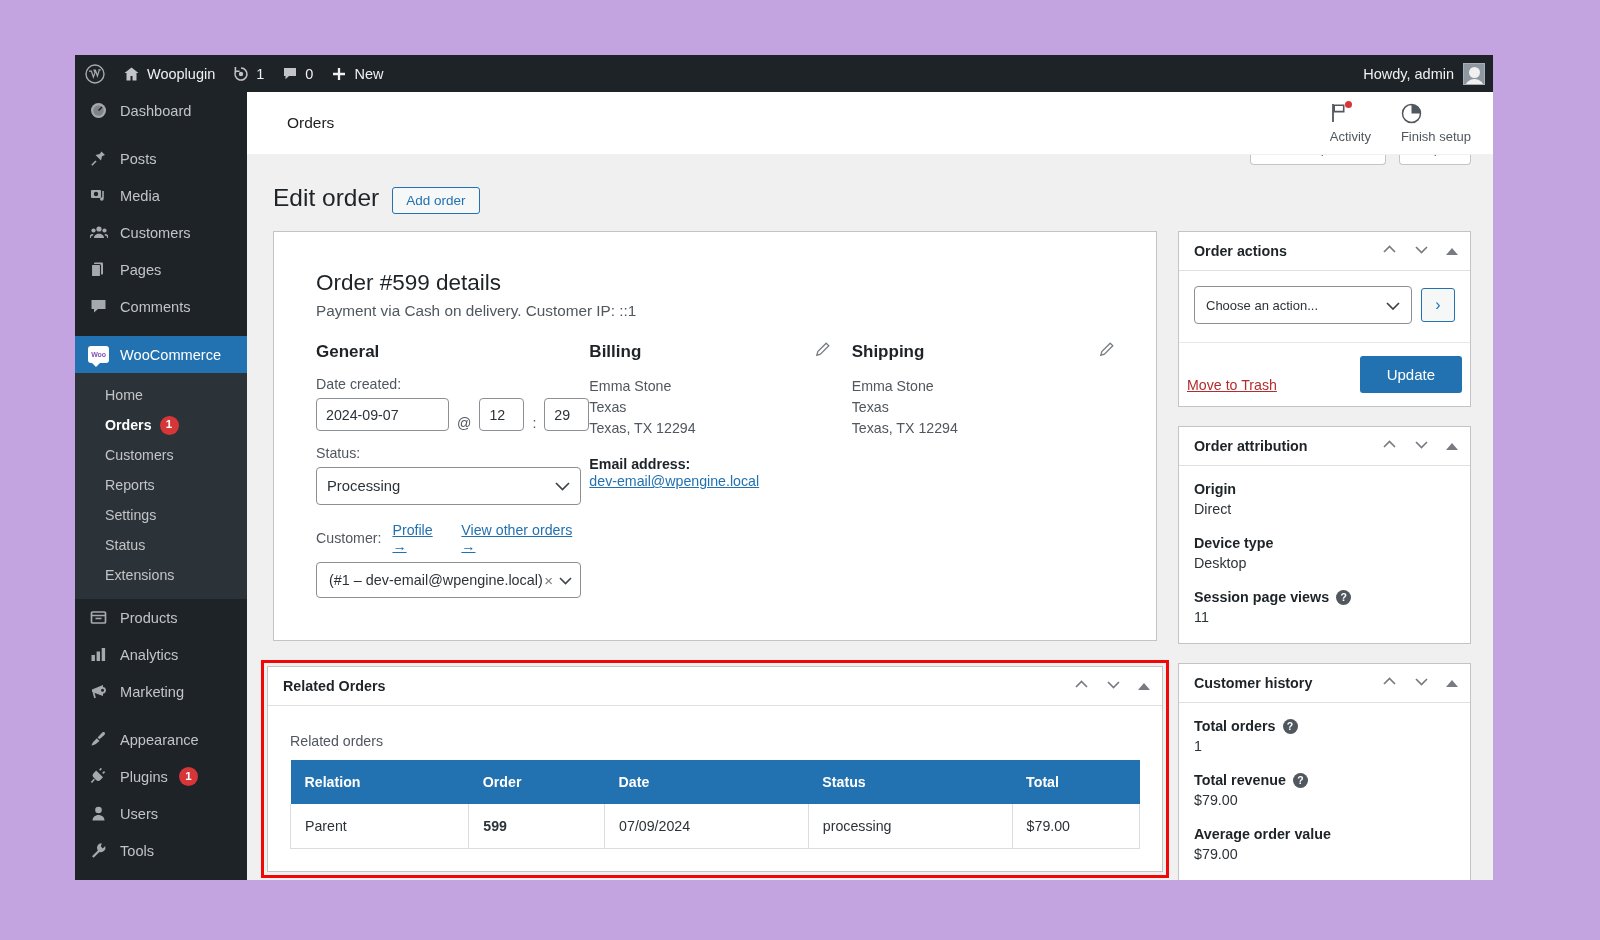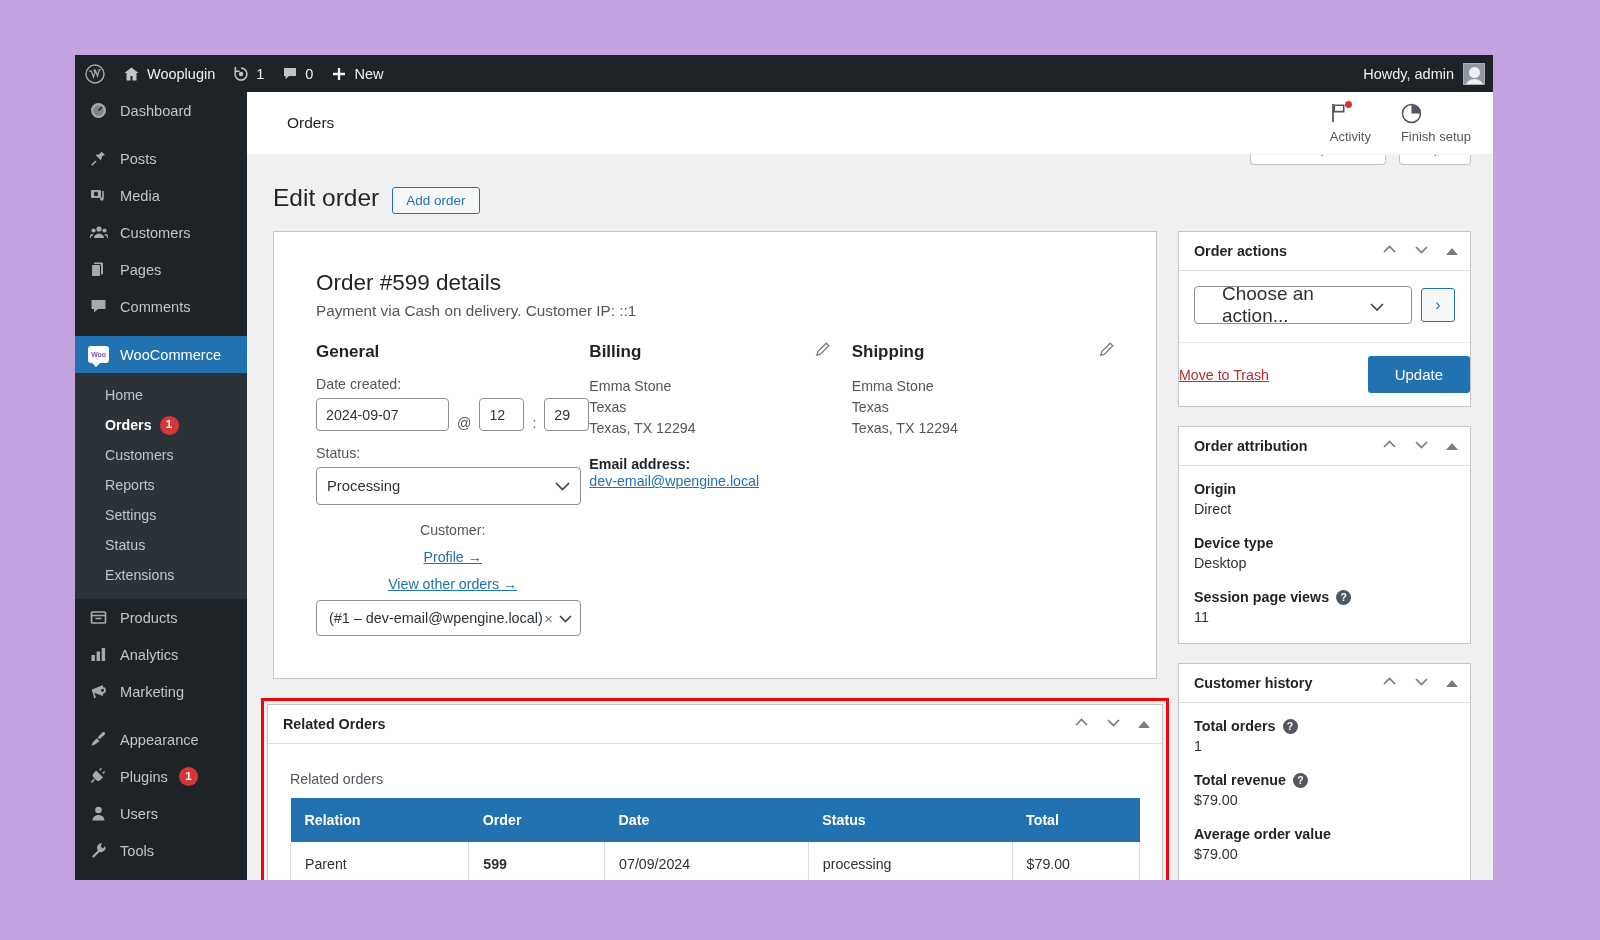--- a/index.html
+++ b/index.html
@@ -177,21 +177,21 @@
   .daterow .d1 { width: 133px; }
   .daterow .t1, .daterow .t2 { width: 45px; }
   .at { font-size: 14.2px; color: #50575e; }
   .colon { font-size: 14.2px; color: #50575e; }
   .sel {
     border: 1px solid #8c8f94; border-radius: 4px; background: #fff;
     height: 38px; width: 265px; display: flex; align-items: center;
     padding: 0 10px; font-size: 14.8px; color: #2c3338; position: relative;
   }
   .sel .cdown { margin-left: auto; }
-  .cust-row { display: flex; align-items: center; gap: 11px; margin-top: 17px; flex-direction: column; }
+  .cust-row { display: flex; align-items: center; gap: 11px; margin-top: 17px; }
   .cust-row .lbl { font-size: 14.2px; color: #50575e; }
   .cust-row a { font-size: 14.2px; color: #2271b1; text-decoration: underline; }
   .cust-sel {
     border: 1px solid #8c8f94; border-radius: 4px; background:#fff;
     height: 36px; width: 265px; margin-top: 8px;
     display:flex; align-items:center; padding: 0 8px 0 12px;
     font-size: 14.4px; color: #2c3338;
   }
   .cust-sel .x { margin-left: auto; color:#787c82; font-size: 15px; padding-right: 6px;}
 
@@ -228,30 +228,30 @@
   .items-head .ih-item { flex: 1; }
   .items-head .ih-cost { width: 62px; text-align: left;}
   .items-head .ih-qty { width: 56px; }
   .items-head .ih-total { width: 70px; }
 
   
   .sp-body { padding: 15px 15px 18px 15px; }
   .action-row { display: flex; gap: 9px; align-items: center; }
   .action-sel {
     flex: 1; border: 1px solid #8c8f94; border-radius: 4px; background:#fff;
-    height: 38px; display: flex; align-items: center; padding: 0 27px;
-    font-size: 19px; color: #2c3338; justify-content: flex-end;
+    height: 38px; display: flex; align-items: center; padding: 0 11px;
+    font-size: 13px; color: #2c3338; justify-content: flex-end;
   }
   .action-sel .cdown { margin-left: auto; }
   .go-btn {
     width: 34px; height: 34px; border: 1px solid #2271b1; border-radius: 3px;
     background: #f6f7f7; color: #2271b1; display:flex; align-items:center; justify-content:center;
   }
   .sp-footer {
-    display: flex; align-items: center; padding: 13px 0;
+    display: flex; align-items: flex-end; padding: 13px 8px;
     border-top: 1px solid #e8e8e8;
   }
   .trash-link { color: #b32d2e; text-decoration: underline; font-size: 14.2px; }
   .update-btn {
     margin-left: auto; background: #2271b1; color: #fff; border: 0; border-radius: 3px;
     padding: 10px 27px; font-size: 15px;
   }
   .attr-label { font-size: 14.3px; font-weight: 700; color: #1d2327; display:flex; align-items:center; gap:7px;}
   .attr-value { font-size: 14.3px; color: #2c3338; margin-top: 4px; margin-bottom: 18px;}
   .attr-value.last { margin-bottom: 0; }

